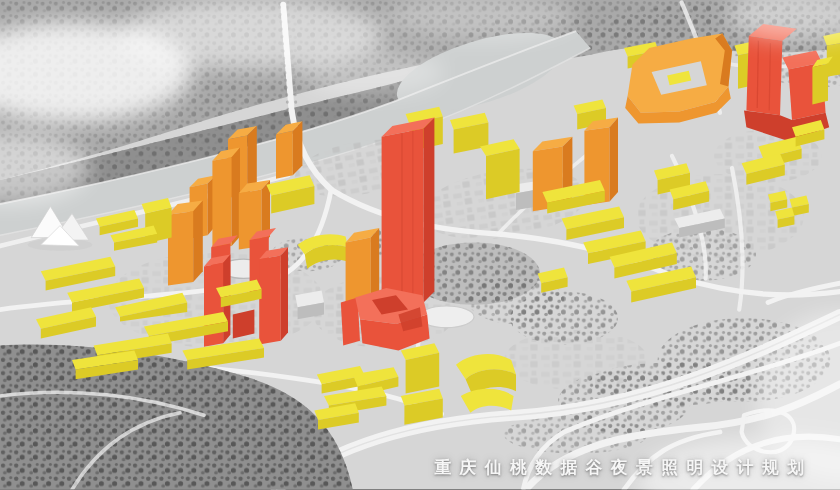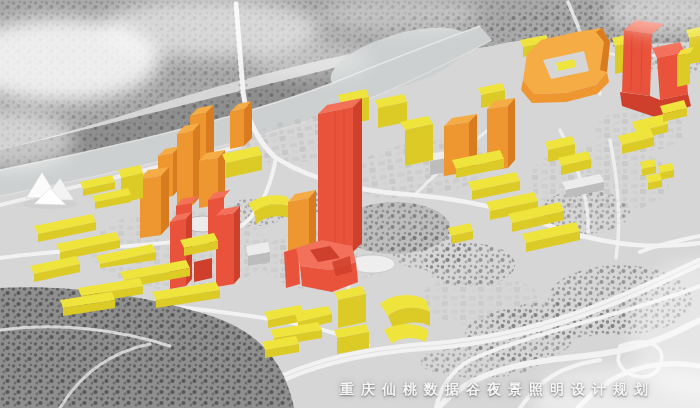--- a/index.html
+++ b/index.html
@@ -15,21 +15,21 @@
   .rt{fill:var(--c-red)}      .rf{fill:var(--c-red-front)}     .rs{fill:var(--c-red-side)}
   .gt{fill:#ececec}           .gf{fill:#bdbdbd}
   
   .mountain{fill:var(--c-mountain)}
   .forest{fill:var(--c-forest)}
   .water{fill:var(--c-water)}
   .ground{fill:var(--c-ground)}
   .fog{fill:var(--c-fog)}
   .road{stroke:var(--c-road);fill:none;stroke-linecap:round;stroke-linejoin:round}
   .caption{
-    position:absolute;left:340px;bottom:9px;
+    position:absolute;left:362px;bottom:9px;
     font-size:14px;font-weight:bold;letter-spacing:7px;white-space:nowrap;
     color:var(--c-caption,#f6f6f6);
     text-shadow:0 1px 2px rgba(70,70,70,.65), 0 0 6px rgba(120,120,120,.4);
   }
 </style>
 </head>
 <body>
 
 <div class="stage">
 <svg width="700" height="408" viewBox="0 0 700 408">

